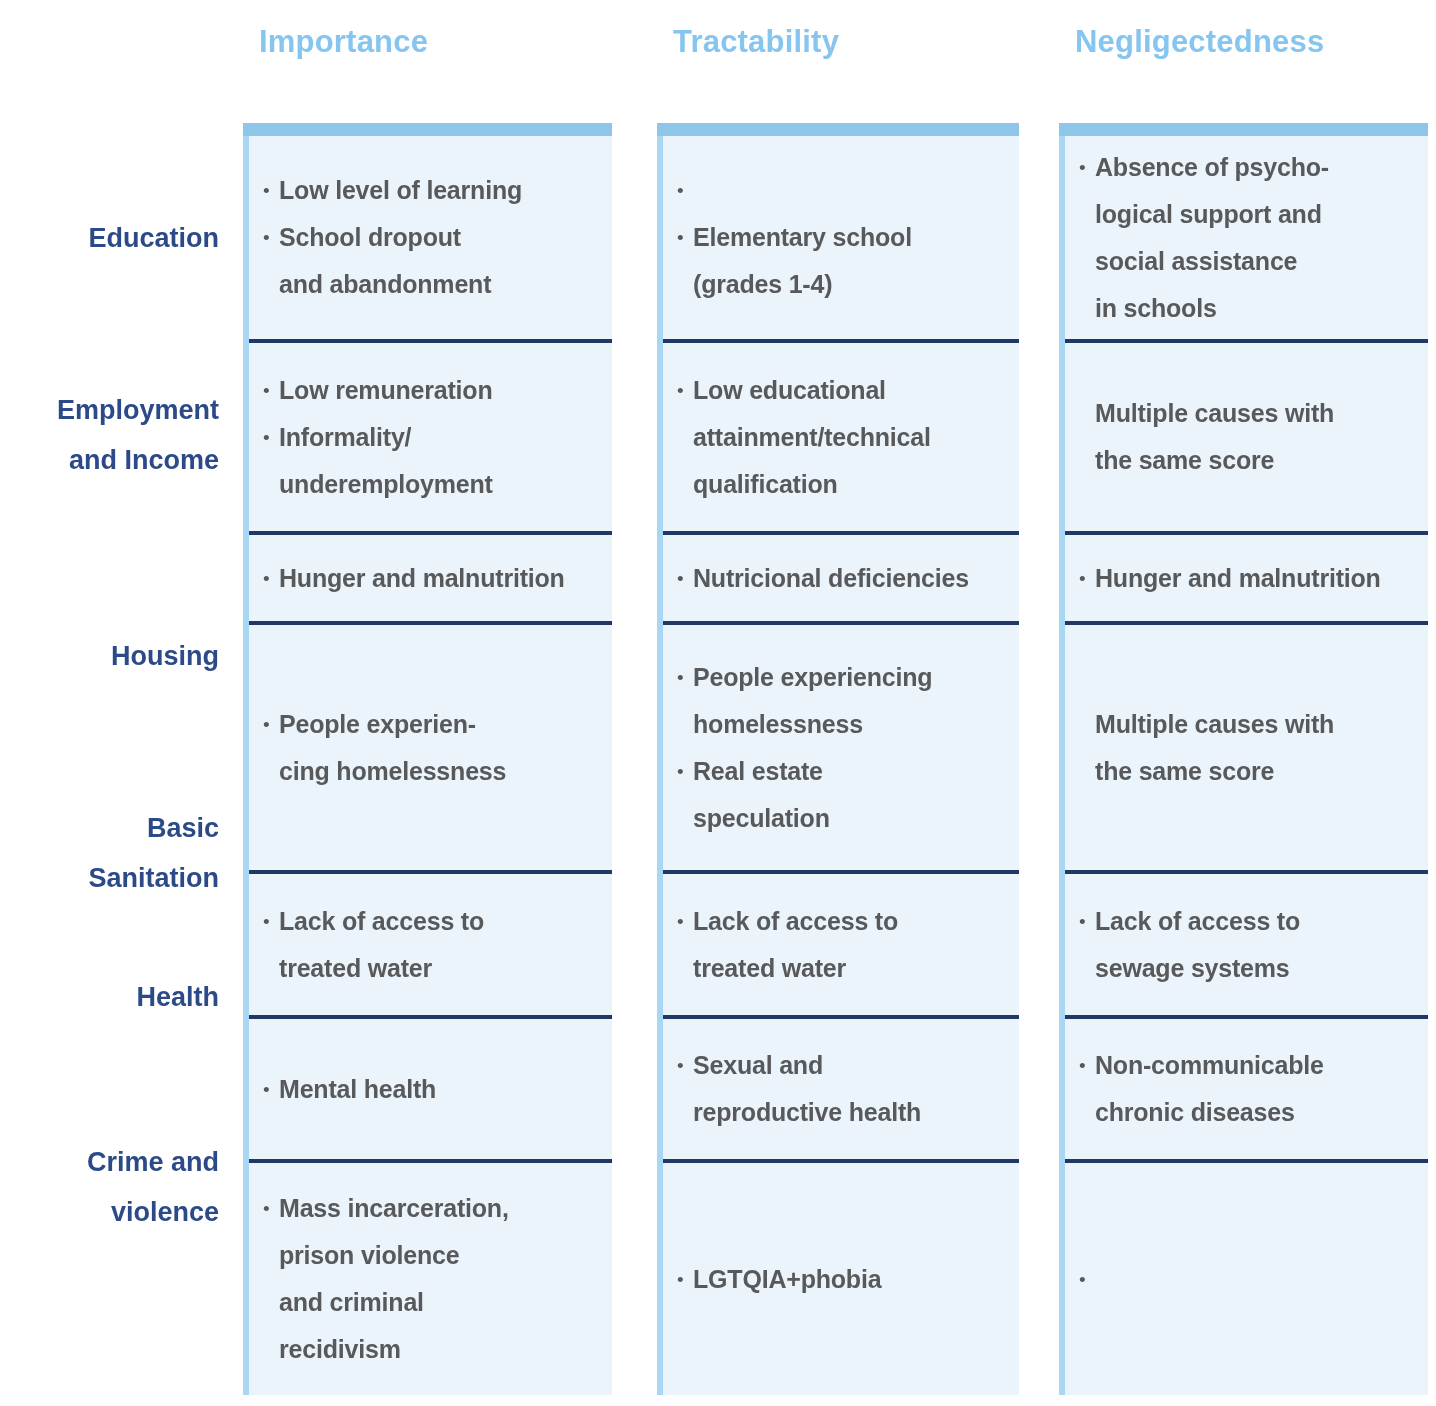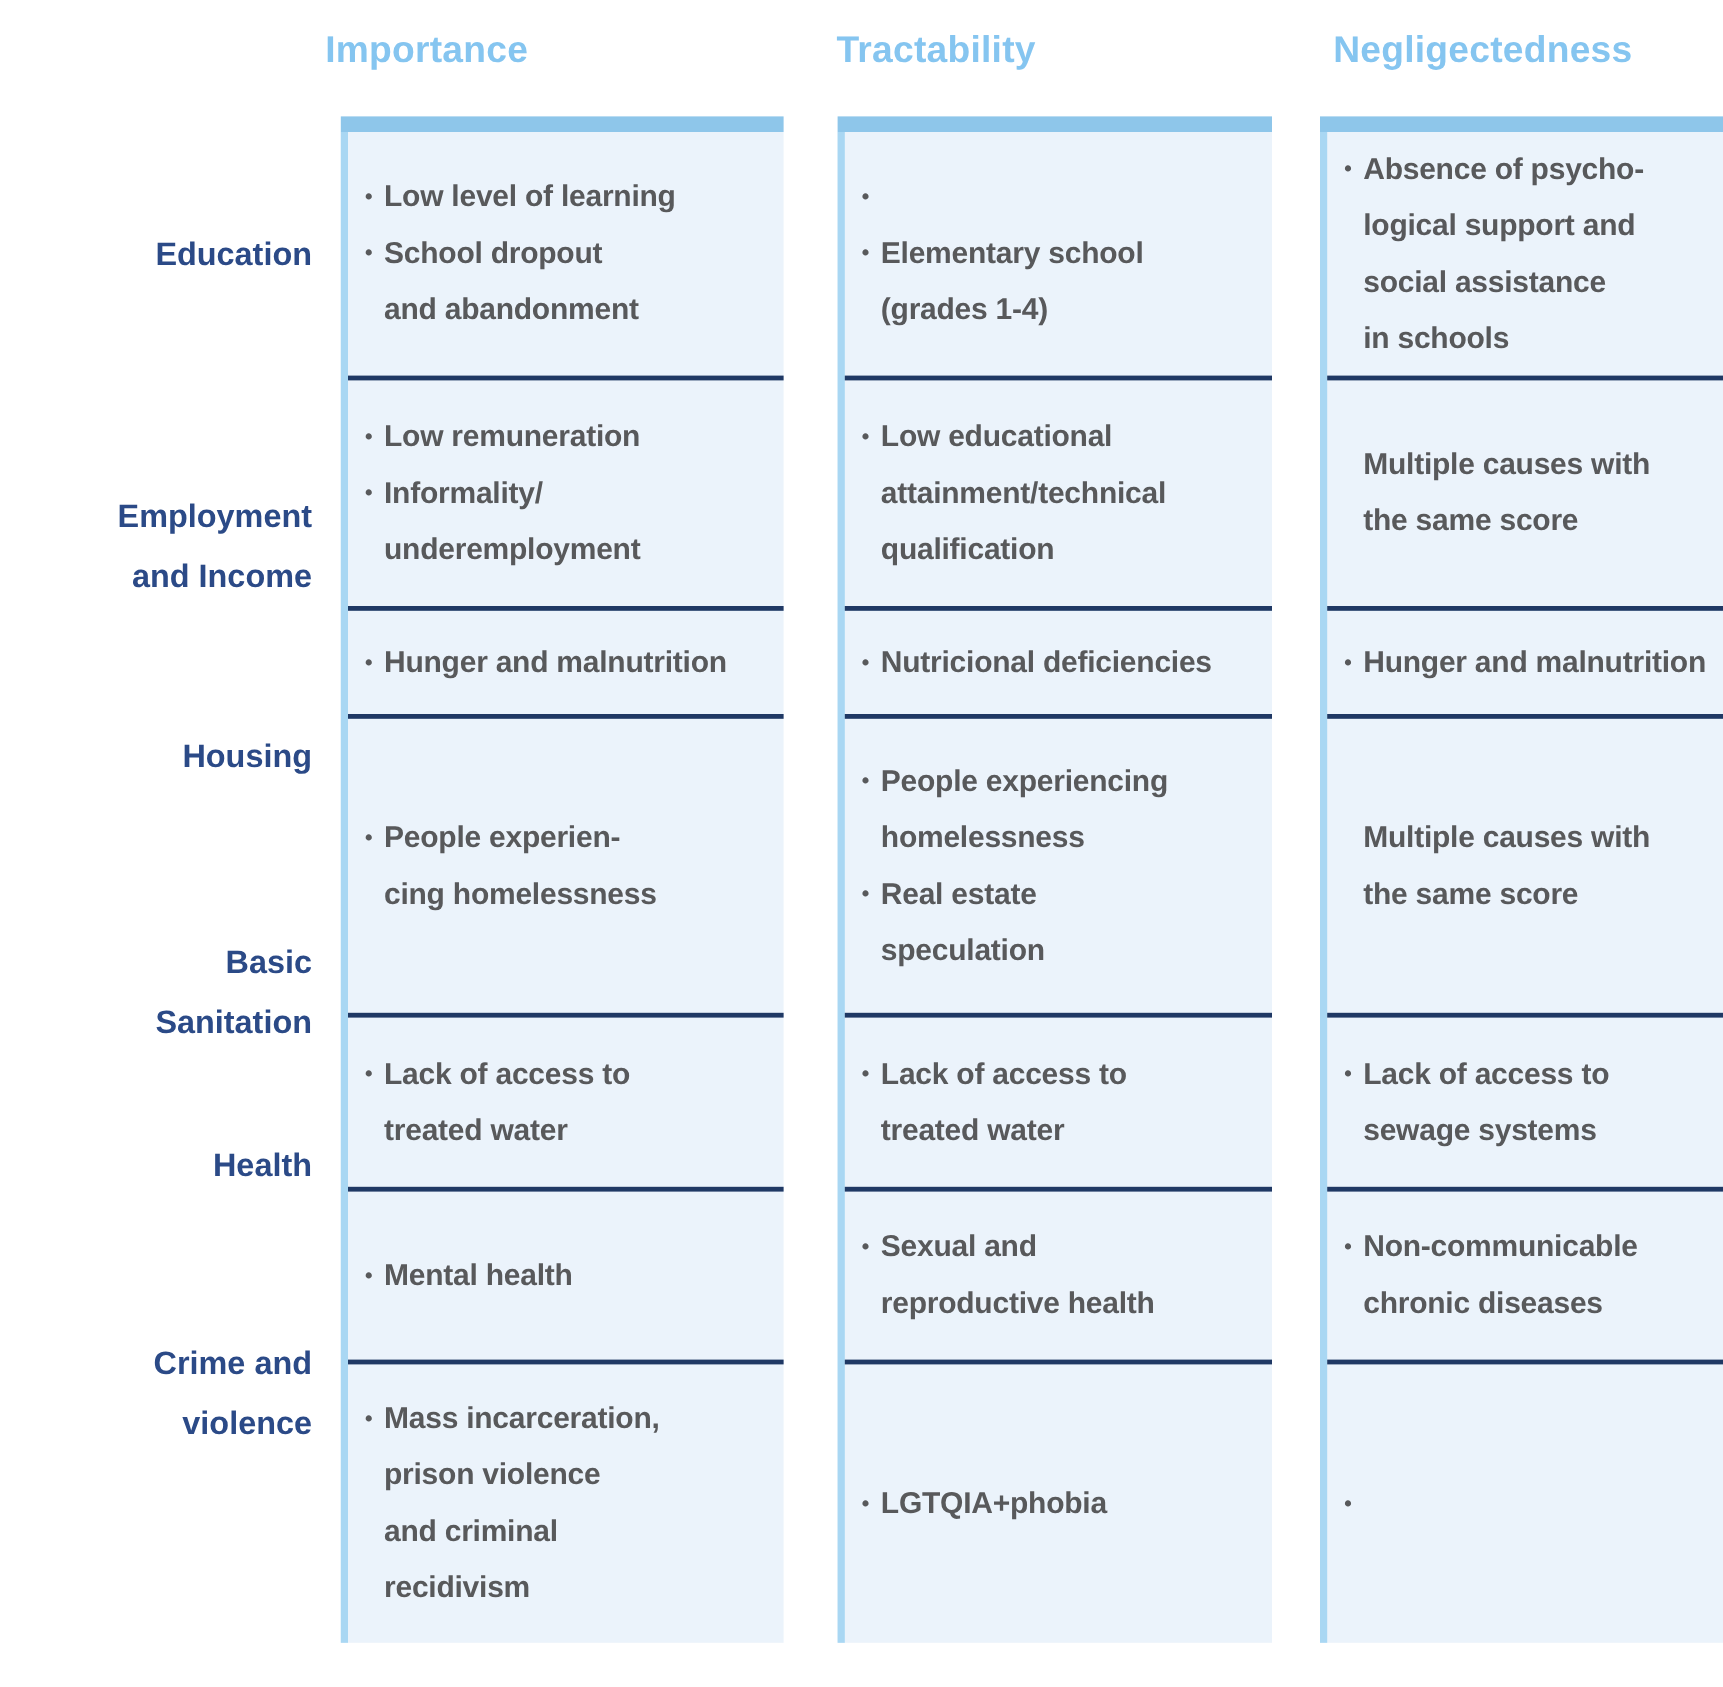--- a/index.html
+++ b/index.html
@@ -4,36 +4,36 @@
 <style>
   html,body { margin:0; padding:0; background:#ffffff; }
   .wrap {
     position:relative;
     width:1436px; height:1406px;
     background:#ffffff;
     font-family:"Liberation Sans", sans-serif;
     overflow:hidden;
   }
   
-  .hrow { display:flex; height:97px; box-sizing:border-box; padding-top:24px;gap:12px; }
+  .hrow { display:flex; height:123px; box-sizing:border-box; padding-top:24px; }
   .hspace { width:243px; flex:none; }
   .h {
     box-sizing:border-box; flex:none;
     padding-left:16px;
     font-size:31px; font-weight:bold;
     color:var(--header-blue,#85C5F0);
     letter-spacing:0.2px;
   }
   .h.c1 { width:369px; margin-right:45px; }
   .h.c2 { width:362px; margin-right:40px; }
   .h.c3 { width:369px; }
 
   
   .table { display:flex; align-items:flex-start; }
-  .labels { width:243px; flex:none;padding-left:41px; }
+  .labels { width:243px; flex:none; }
   .lspacer { height:13px; }
   .label-cell {
     box-sizing:border-box;
     display:flex; align-items:center; justify-content:flex-end;
     padding-right:24px;
   }
   .label-text {
     white-space:pre-line; text-align:right;
     font-size:27px; font-weight:bold; line-height:50px;
     color:var(--row-label-navy,#2B4A87);
@@ -79,21 +79,21 @@
     <div class="h c2">Tractability</div>
     <div class="h c3">Negligectedness</div>
   </div>
 
   <div class="table">
     <div class="labels">
       <div class="lspacer"></div>
     <div class="label-cell" style="height: 203px;">
           <div class="label-text">Education</div>
         </div>
-        <div class="label-cell" style="height: 192px; align-items: flex-end;">
+        <div class="label-cell" style="height: 192px;">
           <div class="label-text">Employment
 and Income</div>
         </div>
         <div class="label-cell" style="height: 249px;">
           <div class="label-text">Housing</div>
         </div>
         <div class="label-cell" style="height: 145px;">
           <div class="label-text">Basic
 Sanitation</div>
         </div>

